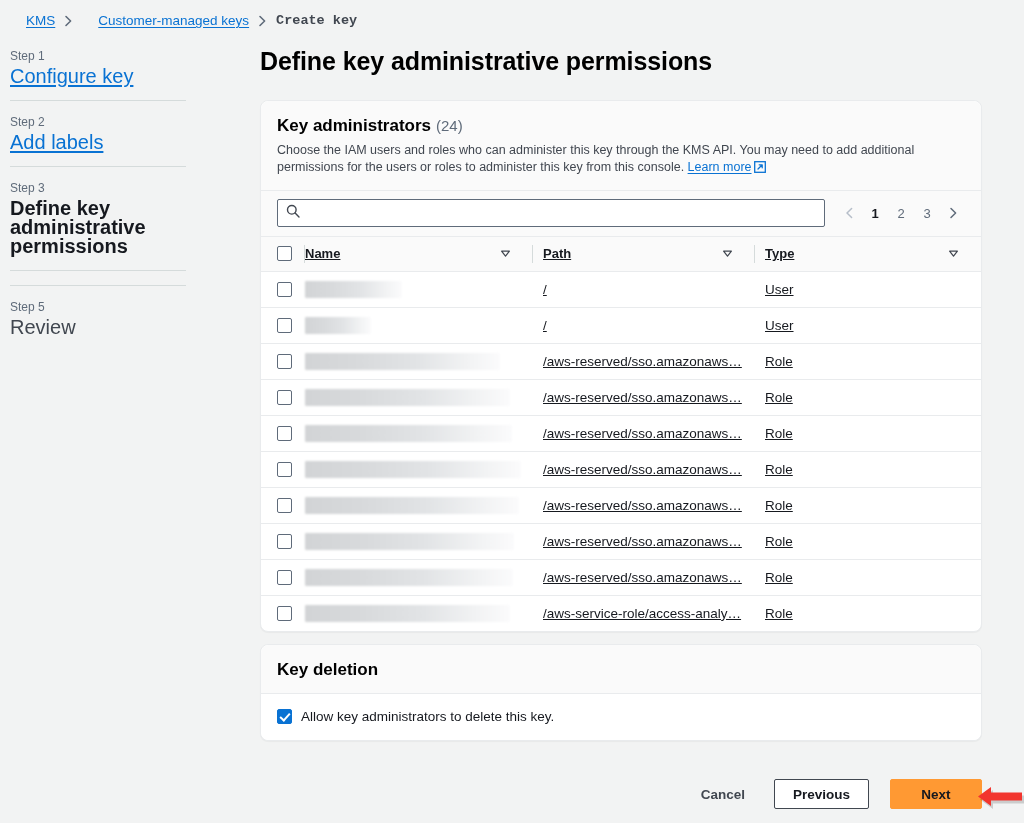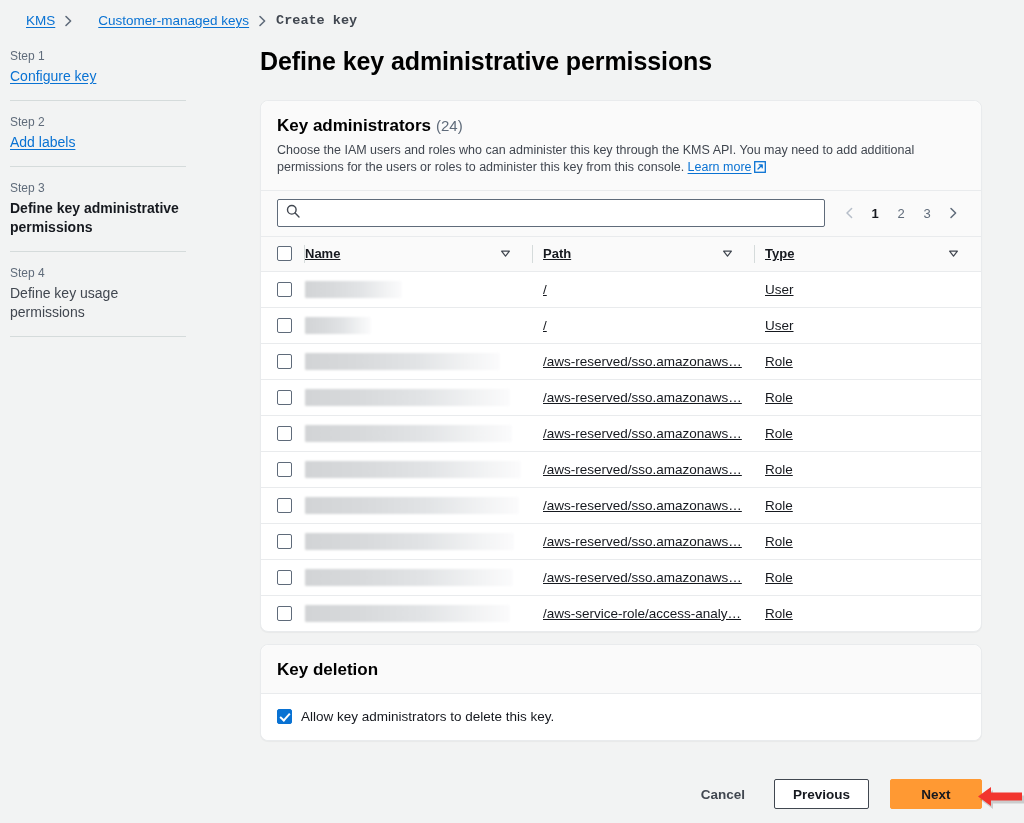--- a/index.html
+++ b/index.html
@@ -33,21 +33,21 @@
   
   .sidebar {
     position: absolute; left: 10px; top: 48px;
     width: 176px;
   }
   .wz-step { padding: 0 0 0 0; }
   .wz-num {
     font-size: 12px; color: #5f6b7a; line-height: 16px;
     margin-bottom: 3px;
   }
-  .wz-label { font-size: 14px; line-height: 19px; color: #414750; }
+  .wz-label { font-size: 20px; line-height: 19px; color: #414750; }
   .wz-label.link {
     color: #0972d3; text-decoration: underline;
     text-underline-offset: 2px; cursor: pointer;
   }
   .wz-label.active { font-weight: 700; color: #16191f; }
   .wz-div {
     border-top: 1px solid #d5dbdb;
     margin: 14px 0 13px 0; width: 176px;
   }
 
@@ -247,26 +247,26 @@
       <div class="wz-label link">Add labels</div>
     </div>
     <div class="wz-div"></div>
 
     <div class="wz-step">
       <div class="wz-num">Step 3</div>
       <div class="wz-label active">Define key administrative permissions</div>
     </div>
     <div class="wz-div"></div>
 
+    <div class="wz-div"></div>
+
     <div class="wz-step">
-      <div class="wz-num">Step 4</div>
-      <div class="wz-label">Define key usage permissions</div>
+      <div class="wz-num">Step 5</div>
+      <div class="wz-label">Review</div>
     </div>
-    <div class="wz-div"></div>
-
   </aside>
 
   <main class="main">
 
     <h1 class="page-title">Define key administrative permissions</h1>
 
     <section class="card">
 
       <div class="card-head">
         <div>

